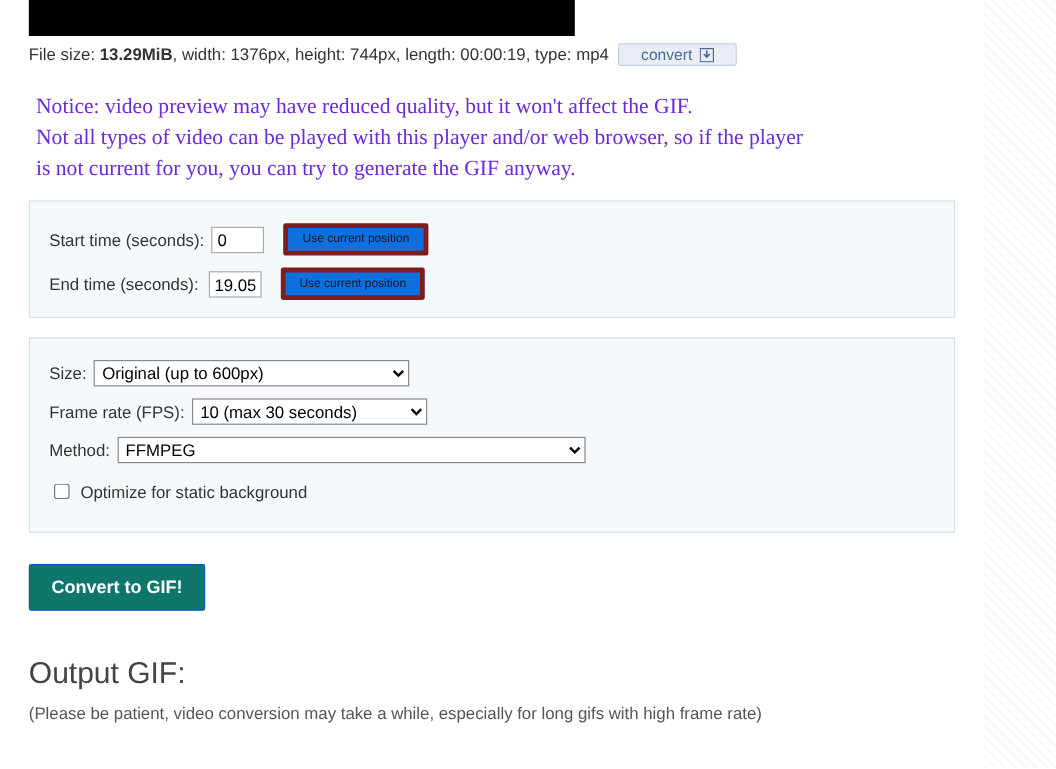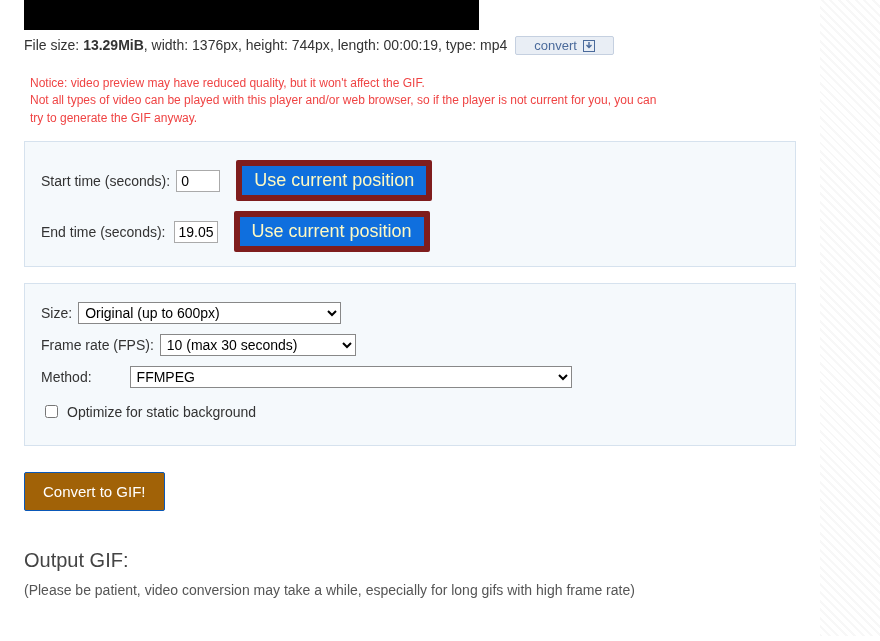--- a/index.html
+++ b/index.html
@@ -47,23 +47,24 @@
     color: #4a6a9b;
     padding: 1px 18px;
     font-size: 13px;
     cursor: pointer;
     margin-left: 4px;
     border-radius: 2px;
   }
   .convert-inline svg { vertical-align: -2px; margin-left: 2px; }
   .notice {
     margin: 20px 0 14px 6px;
-    color: #ef4444;
-    font-size: 12px;
+    color: #6d28d9;
+    font-size: 18px;
     line-height: 1.45;
+    font-family: Liberation Serif, serif;
   }
   .crop-note {
     margin: 10px 0 16px 6px;
     color: #333;
     font-size: 14px;
     line-height: 1.45;
   }
   a.link { color: #0f5db5; text-decoration: none; }
   .panel {
     background: #f5f9fc;
@@ -81,54 +82,54 @@
   .row label { color: #333; }
   input[type="text"].small {
     width: 44px;
     padding: 2px 4px;
     border: 1px solid #aaa;
     font-size: 14px;
     height: 22px;
   }
   .btn-blue {
     background: #0f6fde;
-    border: 6px solid #7f1d1d;
-    color: #fef9c3;
+    border: 4px solid #7f1d1d;
+    color: #0f172a;
     padding: 4px 12px;
-    font-size: 18px;
+    font-size: 10px;
     cursor: pointer;
     border-radius: 2px;
   }
   select {
     border: 1px solid #888;
     background: #fff;
     font-size: 14px;
     padding: 1px 2px;
     height: 22px;
   }
   .sel-size { width: 263px; }
   .sel-fps { width: 196px; }
-  .sel-method { width: 442px; margin-left: 32px; }
+  .sel-method { width: 390px; }
   .chk-row { margin-top: 14px; }
   .chk-row input { vertical-align: middle; }
   .chk-label { }
   .hint { color: #777; font-size: 12.5px; }
   .convert-btn {
-    background: #a16207;
+    background: #0f766e;
     border: 1px solid #0a58b8;
     color: #fff;
     padding: 10px 18px;
     font-size: 15px;
-    font-weight: 400;
+    font-weight: 700;
     cursor: pointer;
     border-radius: 2px;
     margin: 10px 0 20px 0;
   }
   h2.output {
-    font-size: 20px;
+    font-size: 25px;
     font-weight: 400;
     color: #444;
     margin: 18px 0 10px 0;
   }
   .patient {
     color: #555;
     font-size: 14px;
     margin-bottom: 18px;
   }
 </style>

